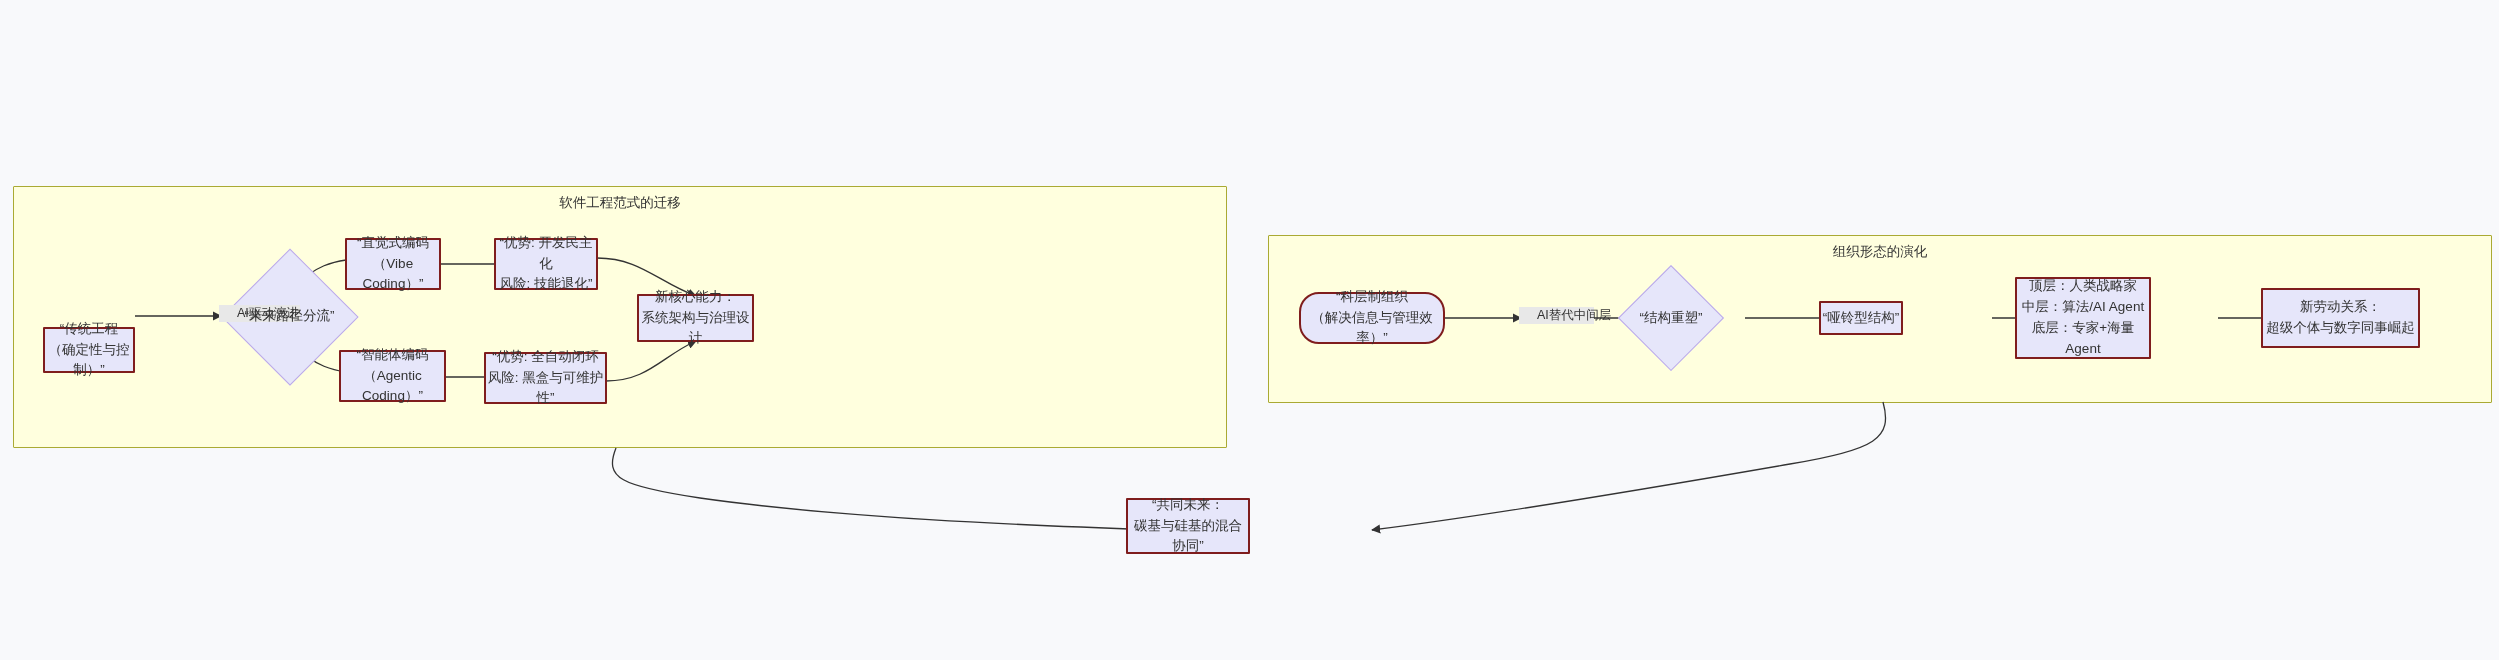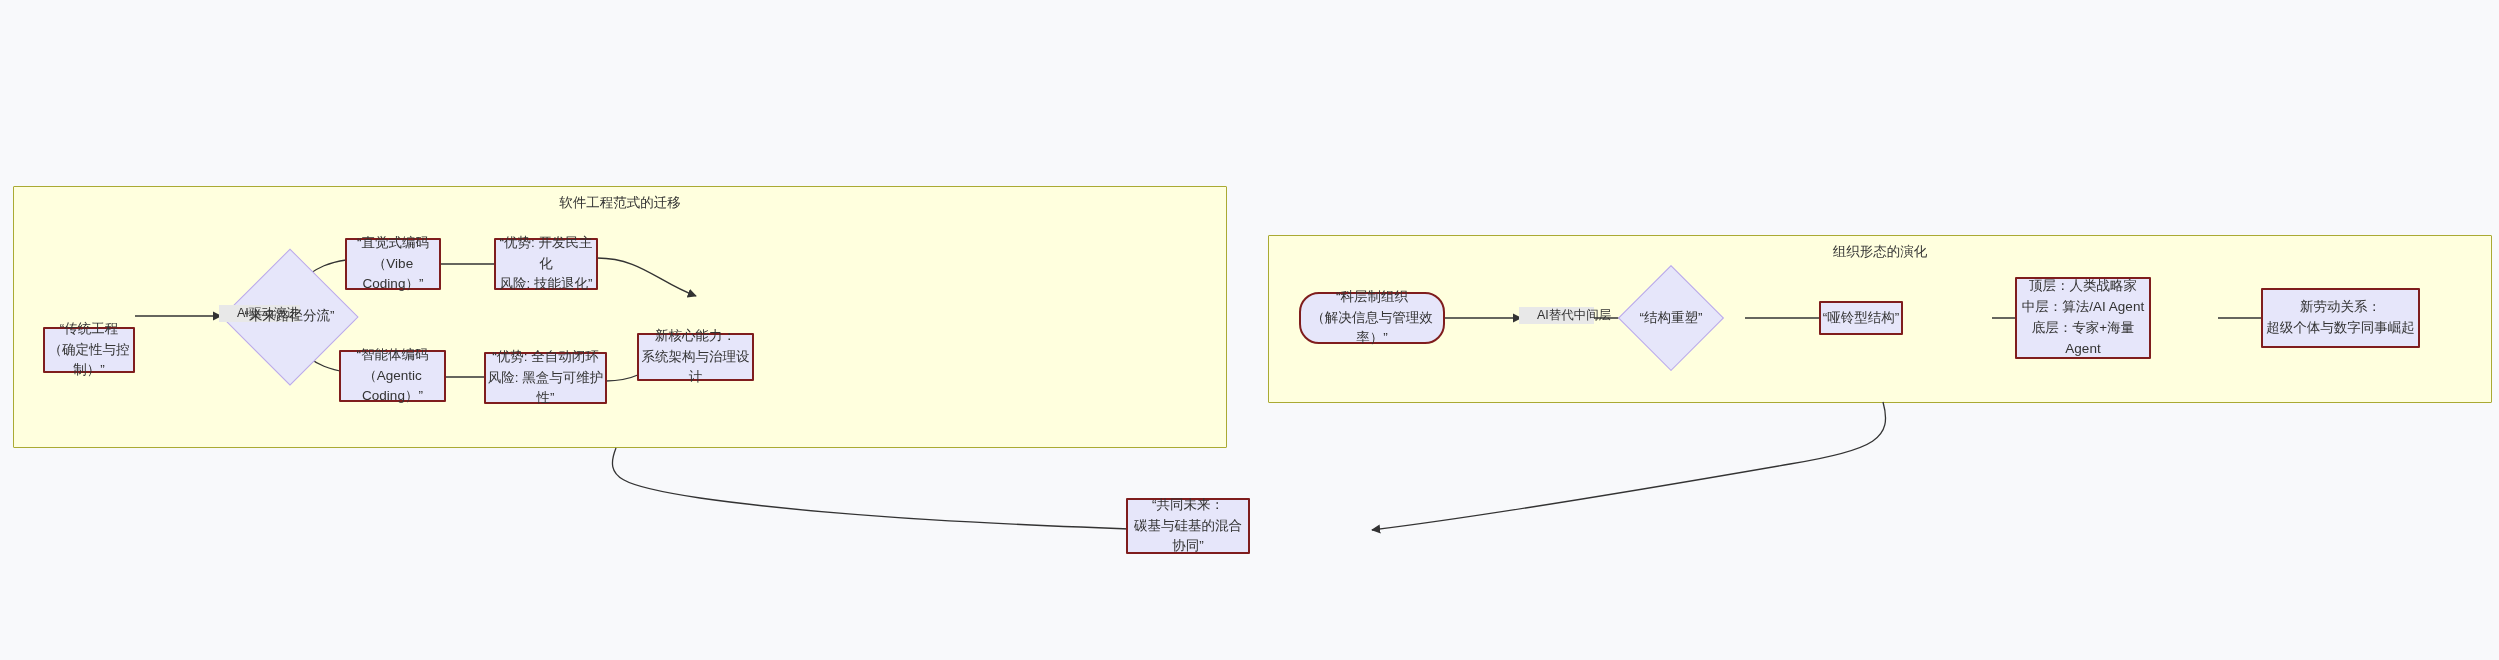--- a/index.html
+++ b/index.html
@@ -145,21 +145,21 @@
 
   <div class="node" style="left:339px;top:350px;width:107px;height:52px;">“智能体编码
 （Agentic Coding）”</div>
 
   <div class="node" style="left:494px;top:238px;width:104px;height:52px;">“优势: 开发民主化
 风险: 技能退化”</div>
 
   <div class="node" style="left:484px;top:352px;width:123px;height:52px;">“优势: 全自动闭环
 风险: 黑盒与可维护性”</div>
 
-  <div class="node" style="left:637px;top:294px;width:117px;height:48px;margin-top:39px;">新核心能力：
+  <div class="node" style="left:637px;top:294px;width:117px;height:48px;">新核心能力：
 系统架构与治理设计</div>
 
   <div class="node" style="left:1299px;top:292px;width:146px;height:52px;border-radius:20px;">“科层制组织
 （解决信息与管理效率）”</div>
 
   <div class="diamond" style="left:1618px;top:265px;width:106px;height:106px;">
     <div class="dshape"></div>
     <div class="dlabel">“结构重塑”</div>
   </div>
 

